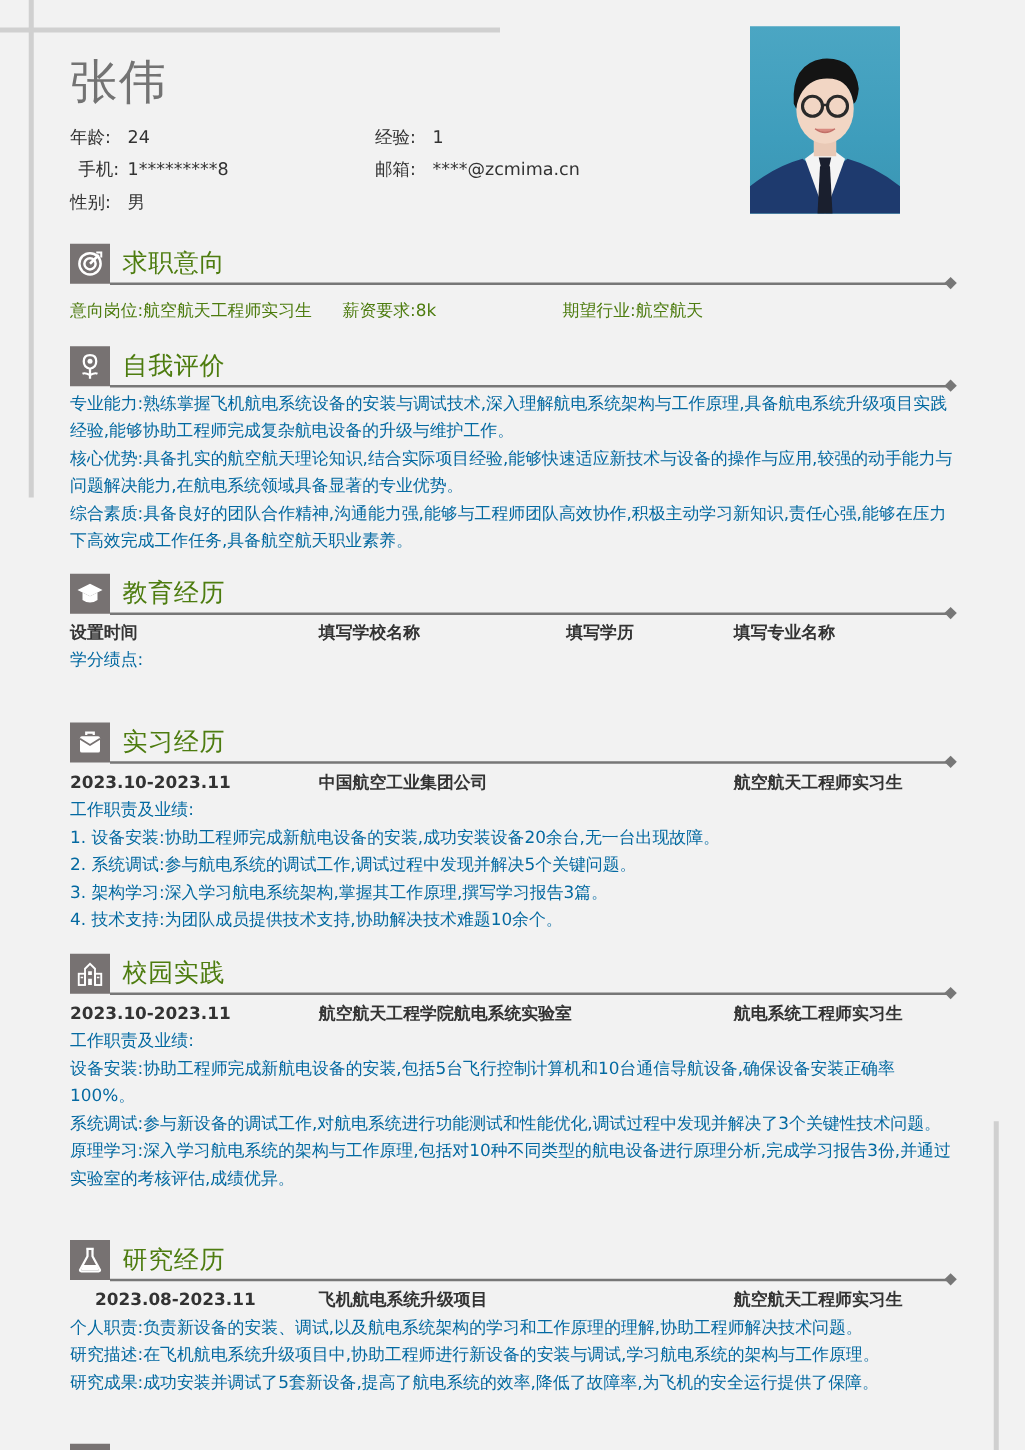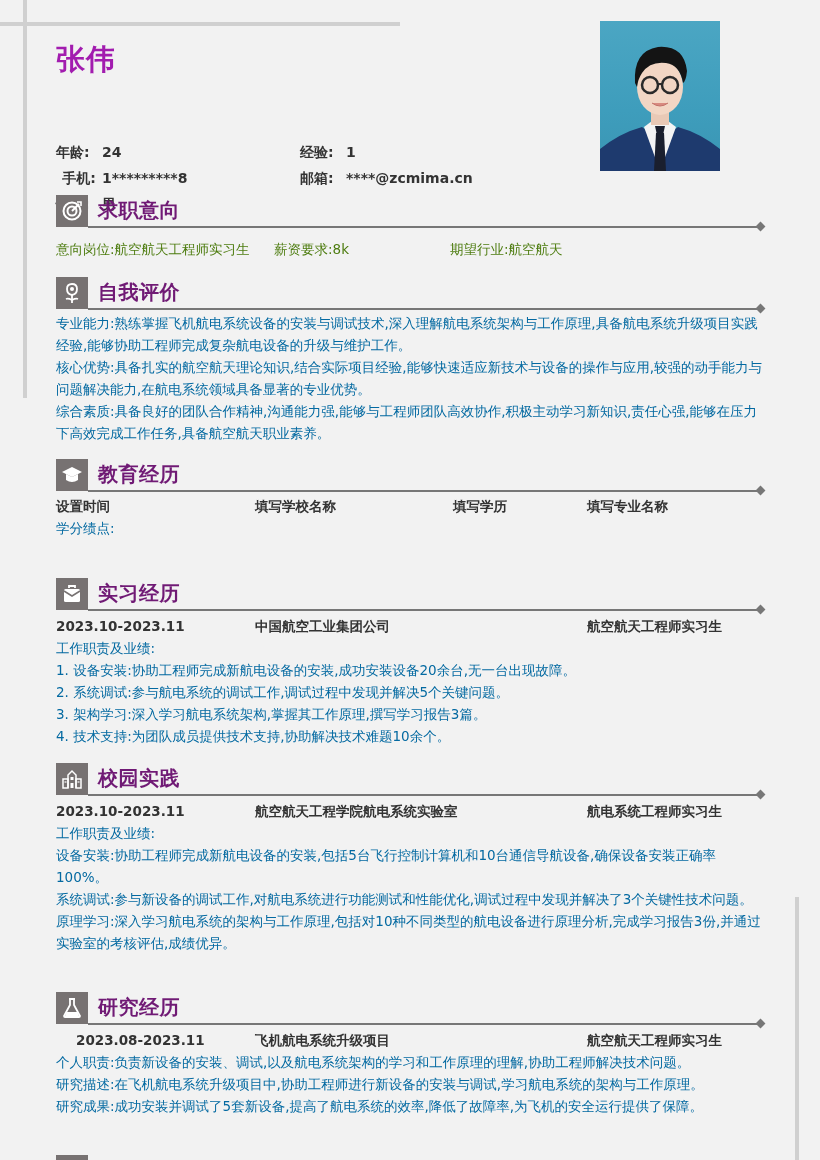--- a/index.html
+++ b/index.html
@@ -17,48 +17,47 @@
     .deco-hline-top {
       position: absolute; left: 0; top: 22px; width: 400px; height: 4px;
       background: #d0d0d0;
     }
     .deco-vline-right {
       position: absolute; left: 795px; top: 897px; width: 4px; height: 263px;
       background: #d0d0d0;
     }
     .name {
       position: absolute; left: 56px; top: 40px;
-      font-size: 29px; font-weight: bold; color: #a21caf;
+      font-size: 38px; font-weight: normal; color: #737373;
       letter-spacing: 1px;
     }
     .info {
-      position: absolute; font-size: 14px; font-weight: bold; color: #333;
+      position: absolute; font-size: 14px; font-weight: normal; color: #333;
       white-space: nowrap;
-      margin-top: 43px;
     }
     .info .lbl { display: inline-block; width: 46px; }
     .photo {
       position: absolute; left: 600px; top: 21px; width: 120px; height: 150px;
       background: linear-gradient(180deg, #4ba6c3 0%, #3e9dbc 60%, #3a95b3 100%);
       overflow: hidden;
     }
     .section {
       position: absolute; left: 56px; width: 708px;
     }
     .sec-head {
       position: relative; height: 32px;
     }
     .sec-icon {
       position: absolute; left: 0; top: 0; width: 32px; height: 32px;
       background: #777272;
       display: flex; align-items: center; justify-content: center;
     }
     .sec-title {
       position: absolute; left: 42px; top: 2px;
-      font-size: 20px; font-weight: bold; color: #701a75;
+      font-size: 20px; font-weight: normal; color: #4d7c0f;
       letter-spacing: 0.5px;
     }
     .sec-line {
       position: absolute; left: 32px; right: 3px; top: 31px; height: 1.5px;
       background: #777;
     }
     .sec-diamond {
       position: absolute; right: 0; top: 28px; width: 7px; height: 7px;
       background: #777; transform: rotate(45deg);
     }

